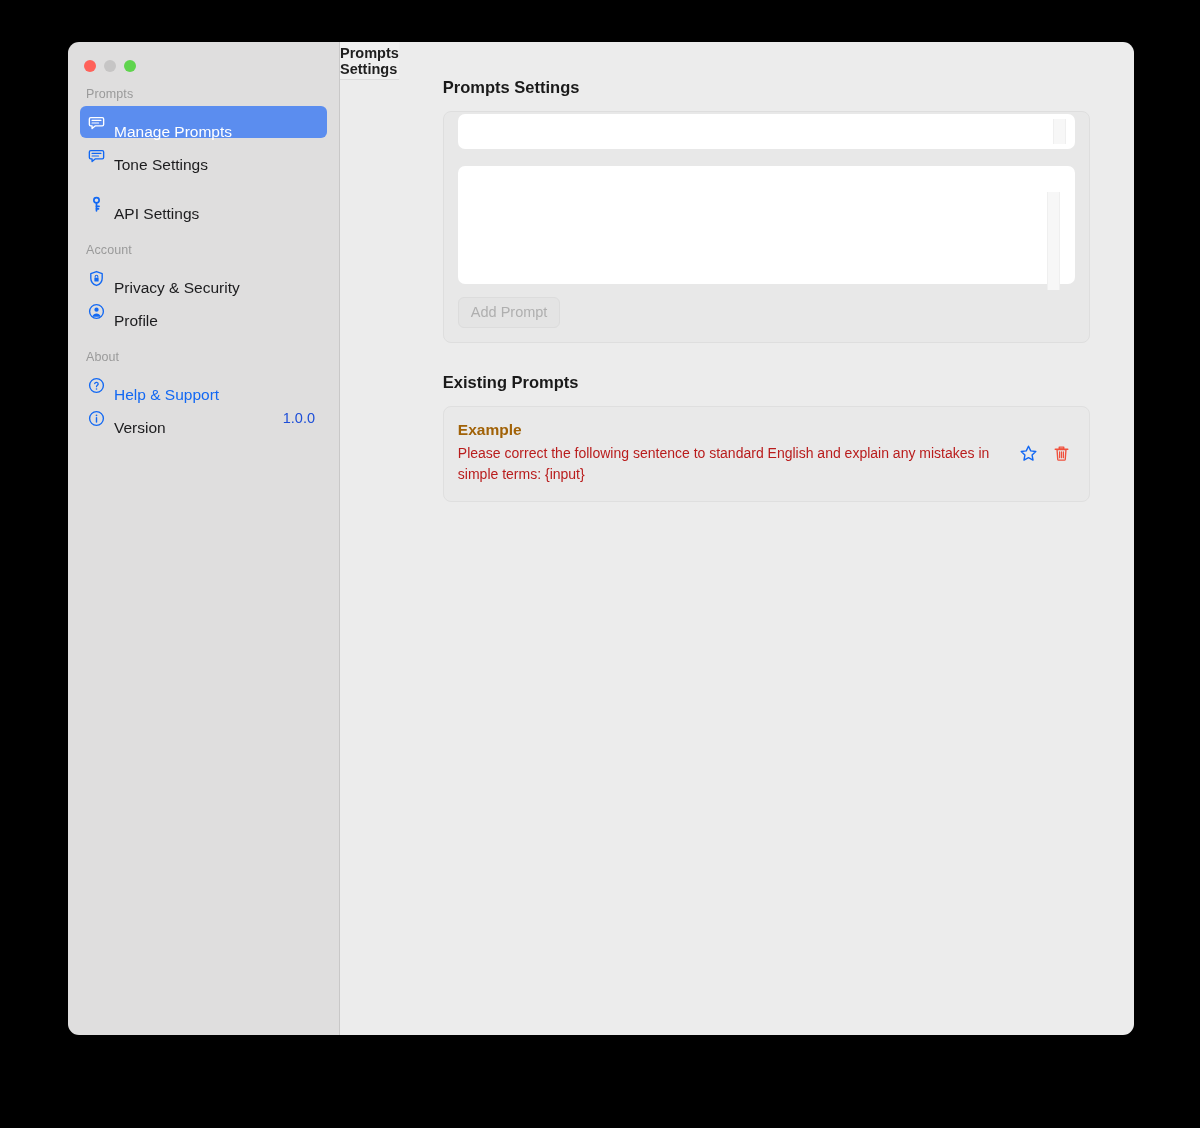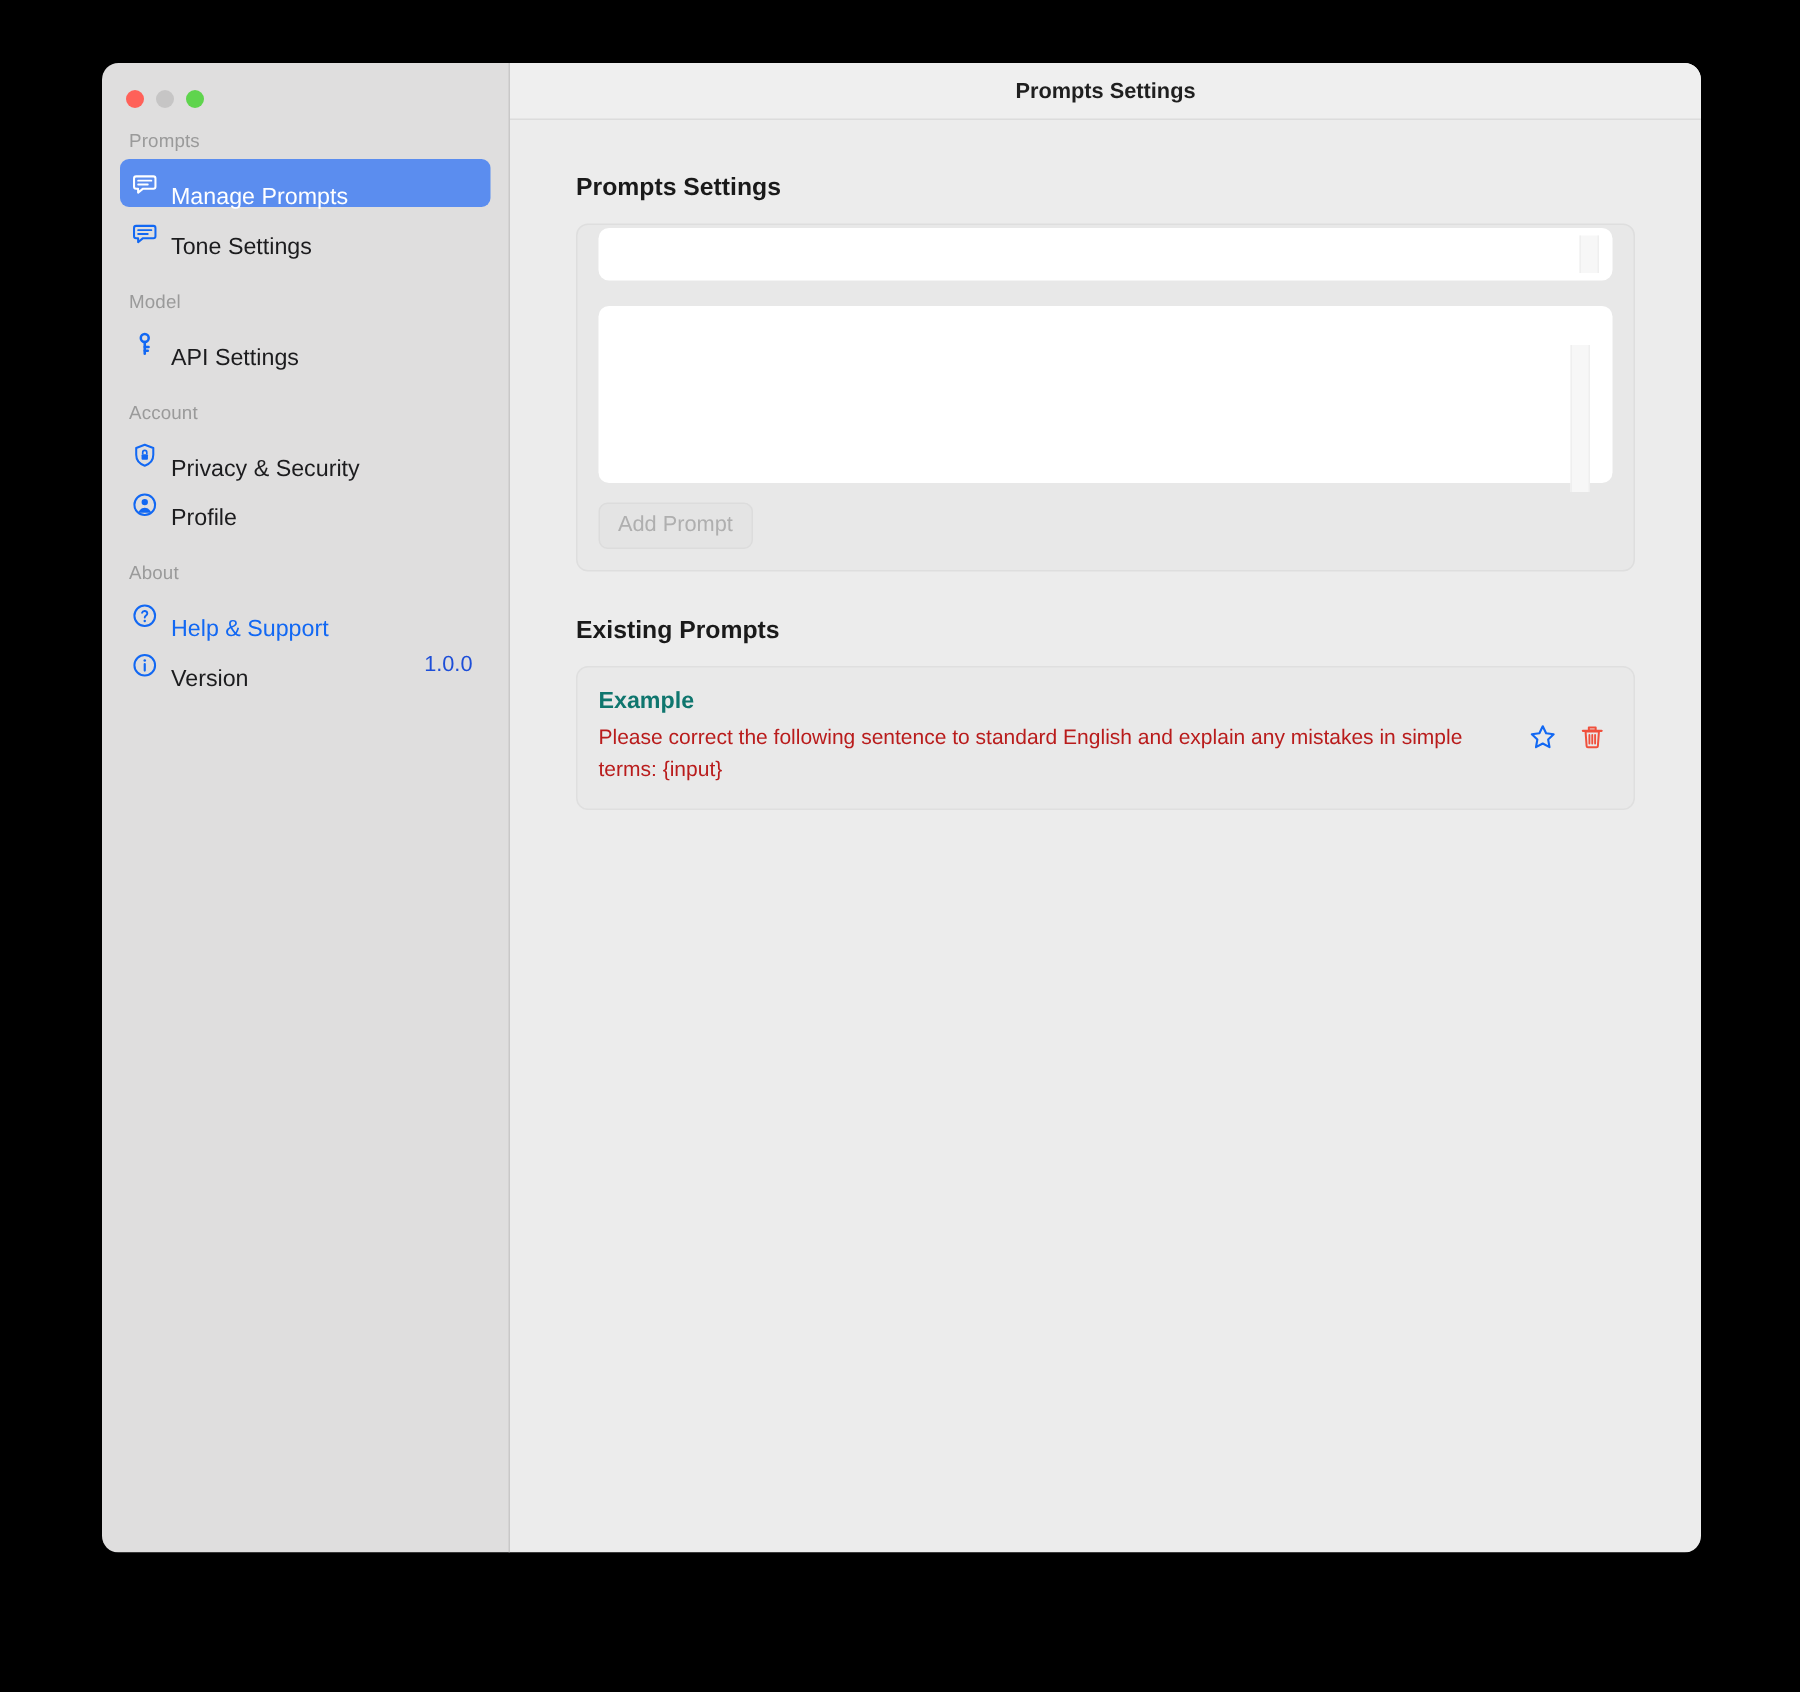--- a/index.html
+++ b/index.html
@@ -93,21 +93,21 @@
     padding-right: 4px;
   }
   .sb-spacer { height: 16px; }
 
   
   #main {
     flex: 1 1 auto;
     background: #ECECEC;
     position: relative;
     display: flex;
-    flex-direction: column;
+    flex-direction: row;
   }
 
   #titlebar {
     height: 38px;
     flex: 0 0 38px;
     background: #EFEFEF;
     border-bottom: 1px solid #DCDCDC;
     display: flex;
     align-items: center;
     justify-content: center;
@@ -202,21 +202,21 @@
     border: 1px solid #DFDFDF;
     border-radius: 8px;
     padding: 14px 16px 16px 14px;
     display: flex;
     align-items: flex-start;
   }
   .prompt-body { flex: 1 1 auto; padding-right: 16px; }
   .prompt-title {
     font-size: 15.5px;
     font-weight: bold;
-    color: #0f766e;
+    color: #a16207;
     margin-bottom: 4px;
   }
   .prompt-desc {
     font-size: 14px;
     color: #b91c1c;
     line-height: 1.5;
     max-width: 600px;
   }
   .prompt-actions {
     display: flex;
@@ -270,21 +270,20 @@
                   <line x1="4.8" y1="7.6" x2="15.2" y2="7.6" stroke="#1268F3" stroke-width="1.4" stroke-linecap="round"></line>
                   <line x1="4.8" y1="10.6" x2="12.4" y2="10.6" stroke="#1268F3" stroke-width="1.4" stroke-linecap="round"></line>
                 </svg>
               </span>
               <span class="sb-label">Tone Settings</span>
             </div>
           </div>
         </div>
         <div class="sb-spacer"></div>
         <div class="sb-group">
-          <div class="sb-group-label">Model</div>
           <div class="sb-items">
             <div class="sb-item">
               <span class="sb-icon">
                 <svg xmlns="http://www.w3.org/2000/svg" viewBox="0 0 20 20" width="17" height="17">
                   <circle cx="10" cy="5.1" r="3.1" fill="none" stroke="#1268F3" stroke-width="2"></circle>
                   <line x1="10" y1="8.2" x2="10" y2="17.4" stroke="#1268F3" stroke-width="2" stroke-linecap="round"></line>
                   <line x1="10" y1="12.2" x2="13" y2="12.2" stroke="#1268F3" stroke-width="2" stroke-linecap="round"></line>
                   <line x1="10" y1="15.1" x2="12.4" y2="15.1" stroke="#1268F3" stroke-width="2" stroke-linecap="round"></line>
                 </svg>
               </span>

